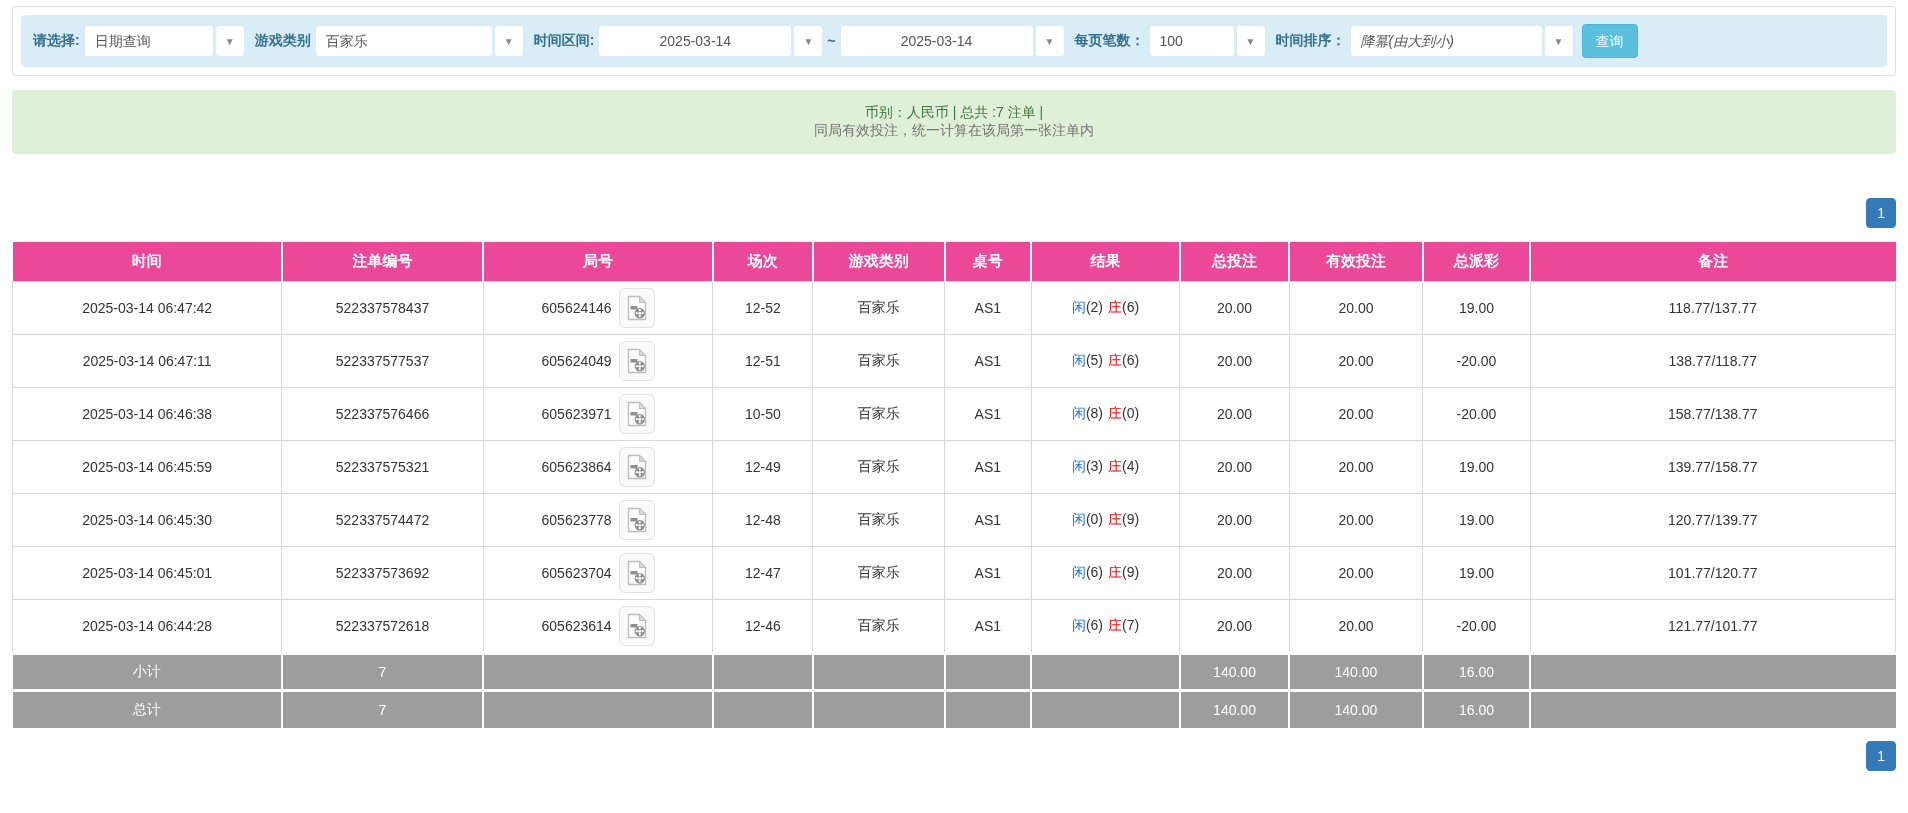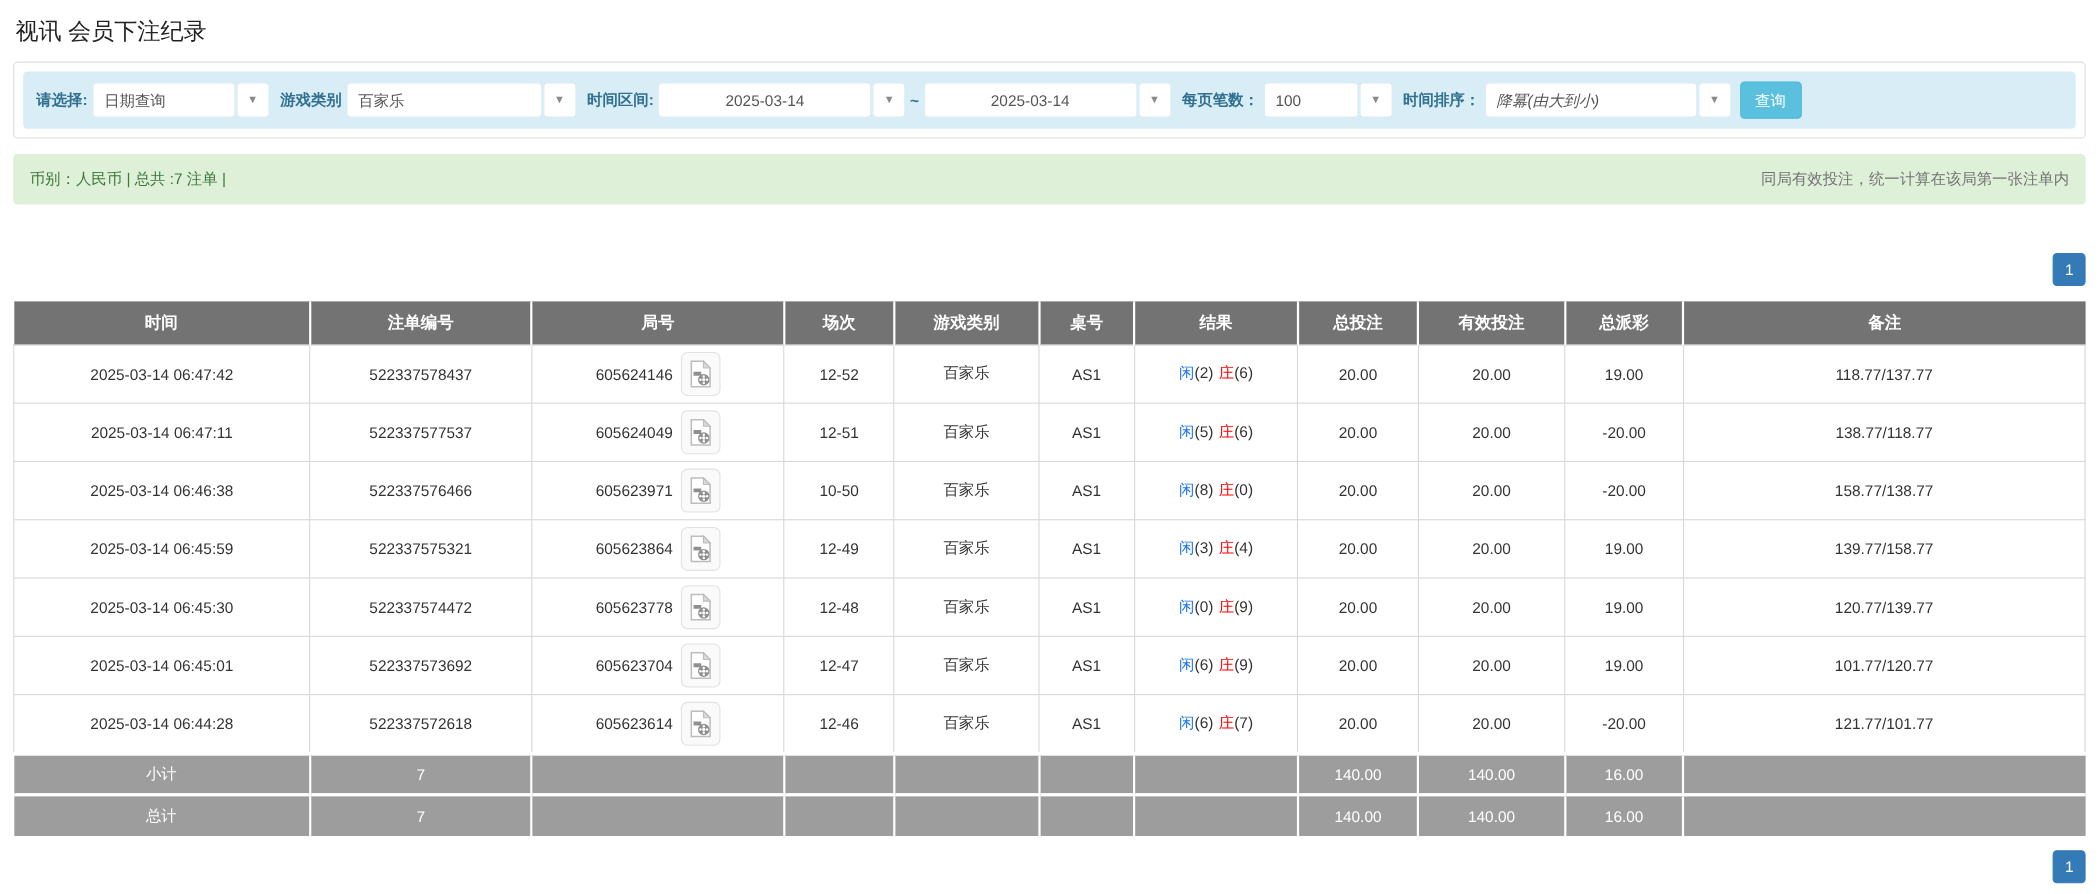--- a/index.html
+++ b/index.html
@@ -15,52 +15,51 @@
   .flabel { font-weight: bold; color: #31708f; white-space: nowrap; margin-left: 6px; }
   .flabel:first-child { margin-left: 2px; }
   .select { display: inline-flex; align-items: stretch; gap: 3px; cursor: pointer; }
   .select .sval { background: #fff; border-radius: 3px; height: 30px; line-height: 30px; padding: 0 10px; color: #555; white-space: nowrap; overflow: hidden; }
   .select .sarrow { background: #fff; border-radius: 3px; width: 28px; height: 30px; display: inline-flex; align-items: center; justify-content: center; color: #8a8a8a; font-size: 10px; }
   .w-qtype { width: 128px; } .w-game { width: 176px; } .w-date { width: 192px; text-align: center; } .w-size { width: 84px; } .w-sort { width: 191px; font-style: italic; }
   .tilde { color: #31708f; font-weight: bold; }
   .btn-search { background: #5bc0de; color: #fff; border: 1px solid #46b8da; border-radius: 4px; font-size: 14px; padding: 6px 13px; height: 34px; line-height: 16px; cursor: pointer; margin-left: 4px; font-family: inherit; }
 
   
-  .summary { margin-top: 14px; background: #dff0d8; border-radius: 4px; padding: 14px 15px; display: flex; justify-content: space-between; align-items: center; font-size: 14px; }
+  .summary { margin-top: 14px; background: #dff0d8; border-radius: 4px; padding: 14px 15px; display: flex; justify-content: space-between; align-items: center; font-size: 14px; flex-direction: column; }
   .sum-left { color: #3c763d; }
   .sum-right { color: #737373; }
 
   
   .pager { text-align: right; }
   .pager.top { margin: 44px 0 14px; }
   .pager.bottom { margin: 13px 0 0; }
   .page-btn { display: inline-block; background: #337ab7; border: 1px solid #337ab7; color: #fff; border-radius: 4px; padding: 6px 10px; font-size: 14px; text-decoration: none; cursor: pointer; }
 
   
   table.records { width: 100%; border-collapse: collapse; table-layout: fixed; }
-  table.records th { background: #737373; color: #fff; font-size: 15px; font-weight: bold; padding: 10px 4px; text-align: center; border-right: 2px solid #fff; }
+  table.records th { background: #ec4899; color: #fff; font-size: 15px; font-weight: bold; padding: 10px 4px; text-align: center; border-right: 2px solid #fff; }
   table.records th:last-child { border-right: none; }
   table.records td { border: 1px solid #d8d8d8; text-align: center; font-size: 14px; color: #333; padding: 6px 4px; height: 53px; vertical-align: middle; background: #fff; }
   .blue { color: #1a73e8; }
   .red { color: #ff0000; }
   td.neg { color: #ff0000; }
   .result-cell .cnt { color: #333; }
   .result-cell .sep { display: inline-block; width: 5px; }
   .round-cell .round-num { vertical-align: middle; }
   .video-btn { display: inline-flex; align-items: center; justify-content: center; width: 36px; height: 40px; border: 1px solid #e2e2e2; background: #fafafa; border-radius: 6px; margin-left: 7px; vertical-align: middle; cursor: pointer; }
 
   tr.subtotal-row td, tr.total-row td { background: #9d9d9d; color: #fff; border: none; border-right: 2px solid #fff; border-top: 3px solid #fff; height: 37px; padding: 8px 4px; font-size: 14px; }
   tr.subtotal-row td:last-child, tr.total-row td:last-child { border-right: none; }
 </style>
 </head>
 <body>
 
 <div class="page">
 
-  <h1 class="page-title">视讯 会员下注纪录</h1>
 
   <div class="filter-panel">
     <div class="filter-bar">
       <span class="flabel">请选择:</span>
       <div class="select">
         <span class="sval w-qtype">日期查询</span>
         <span class="sarrow">▼</span>
       </div>
 
       <span class="flabel">游戏类别</span>

